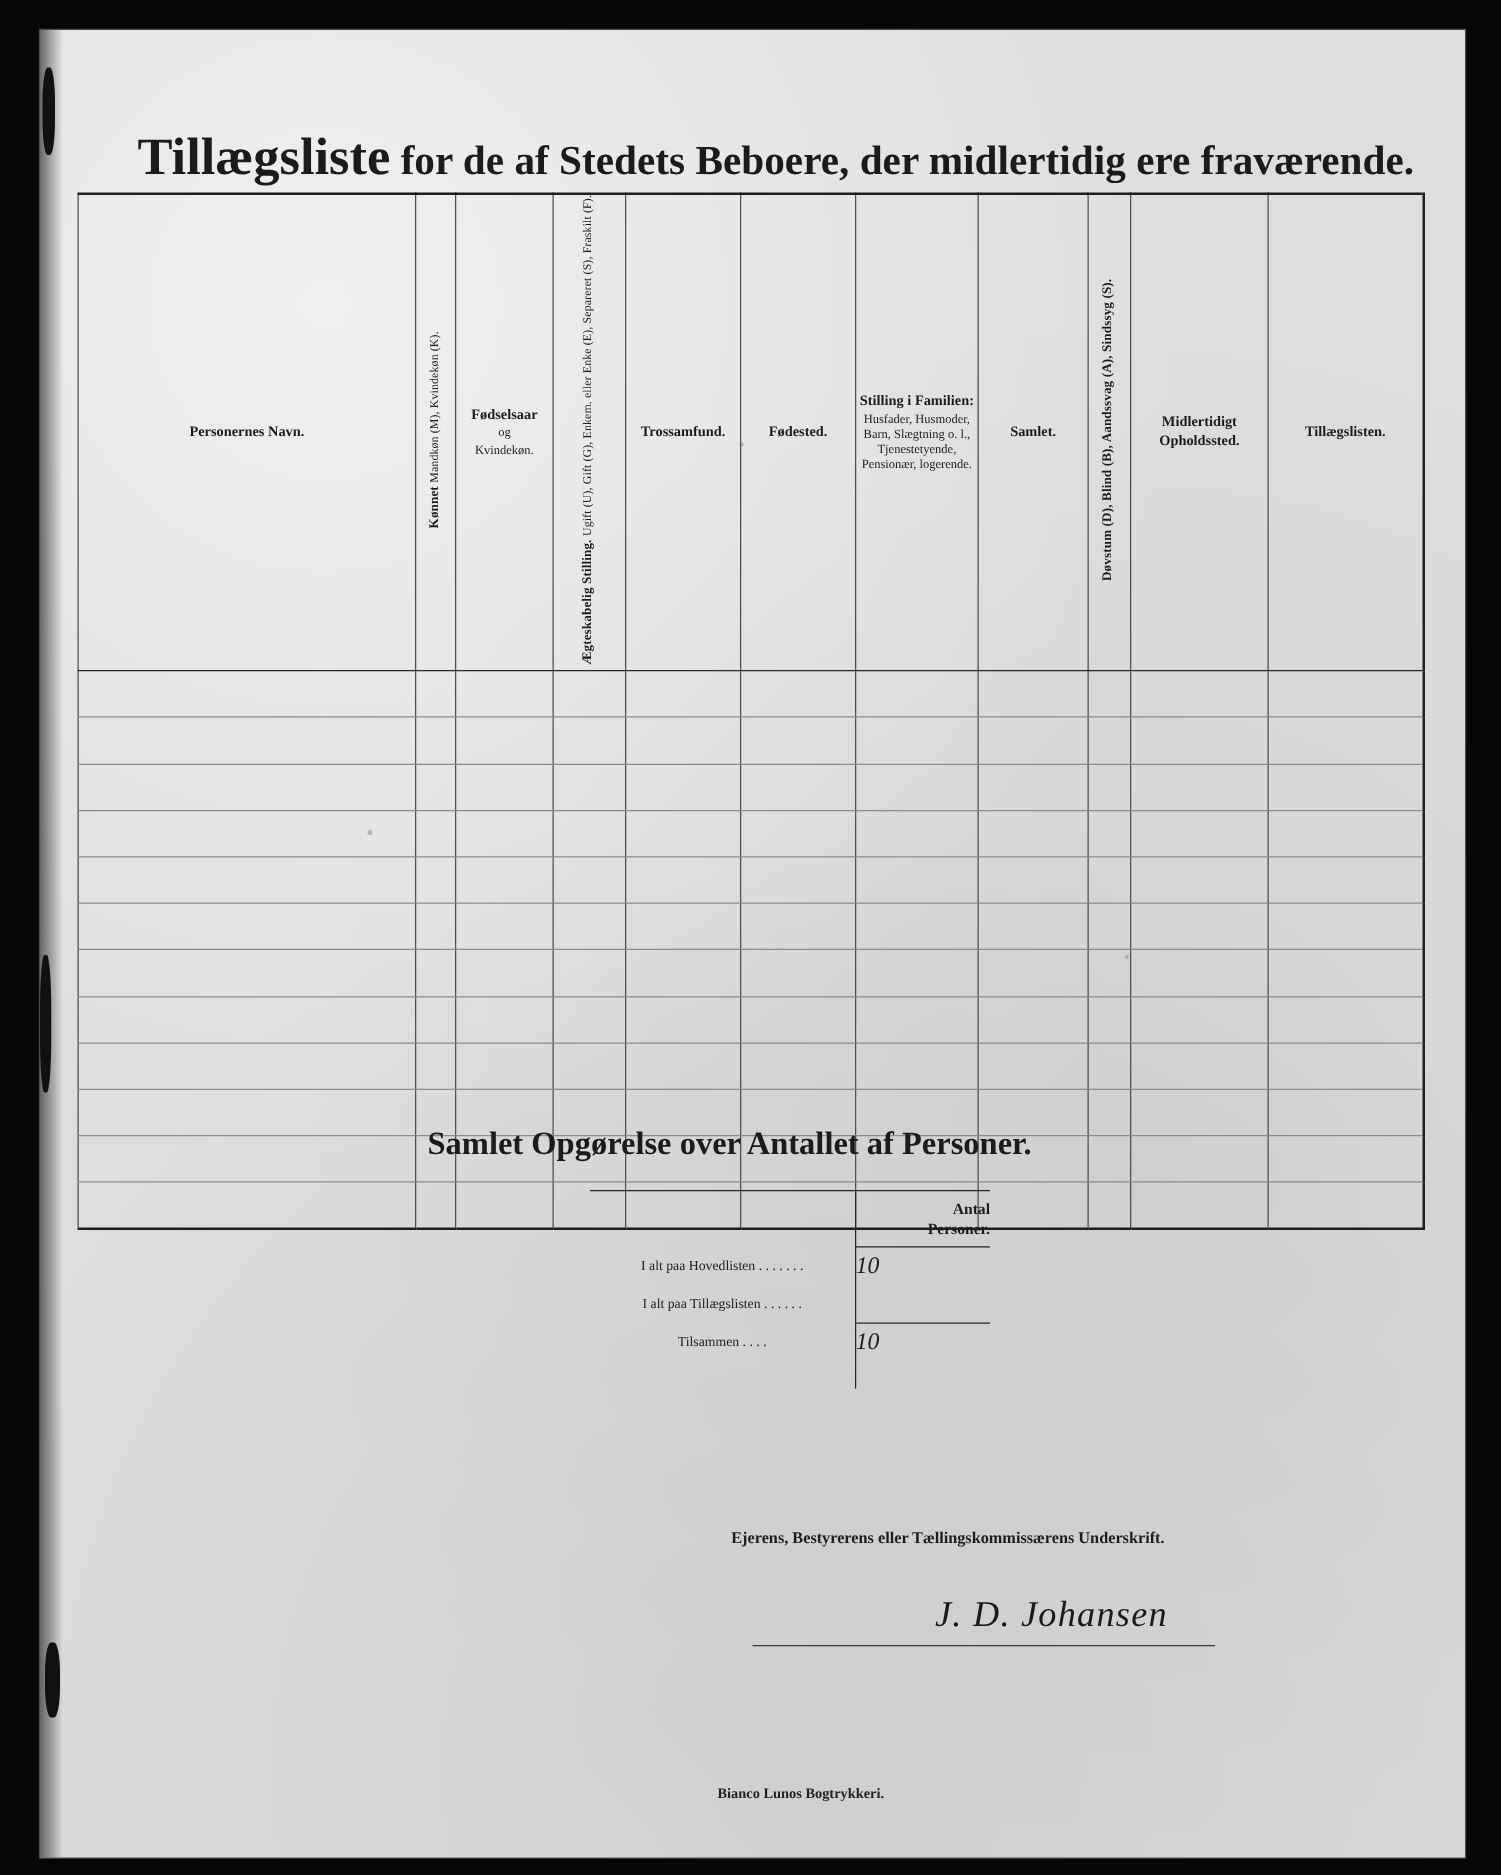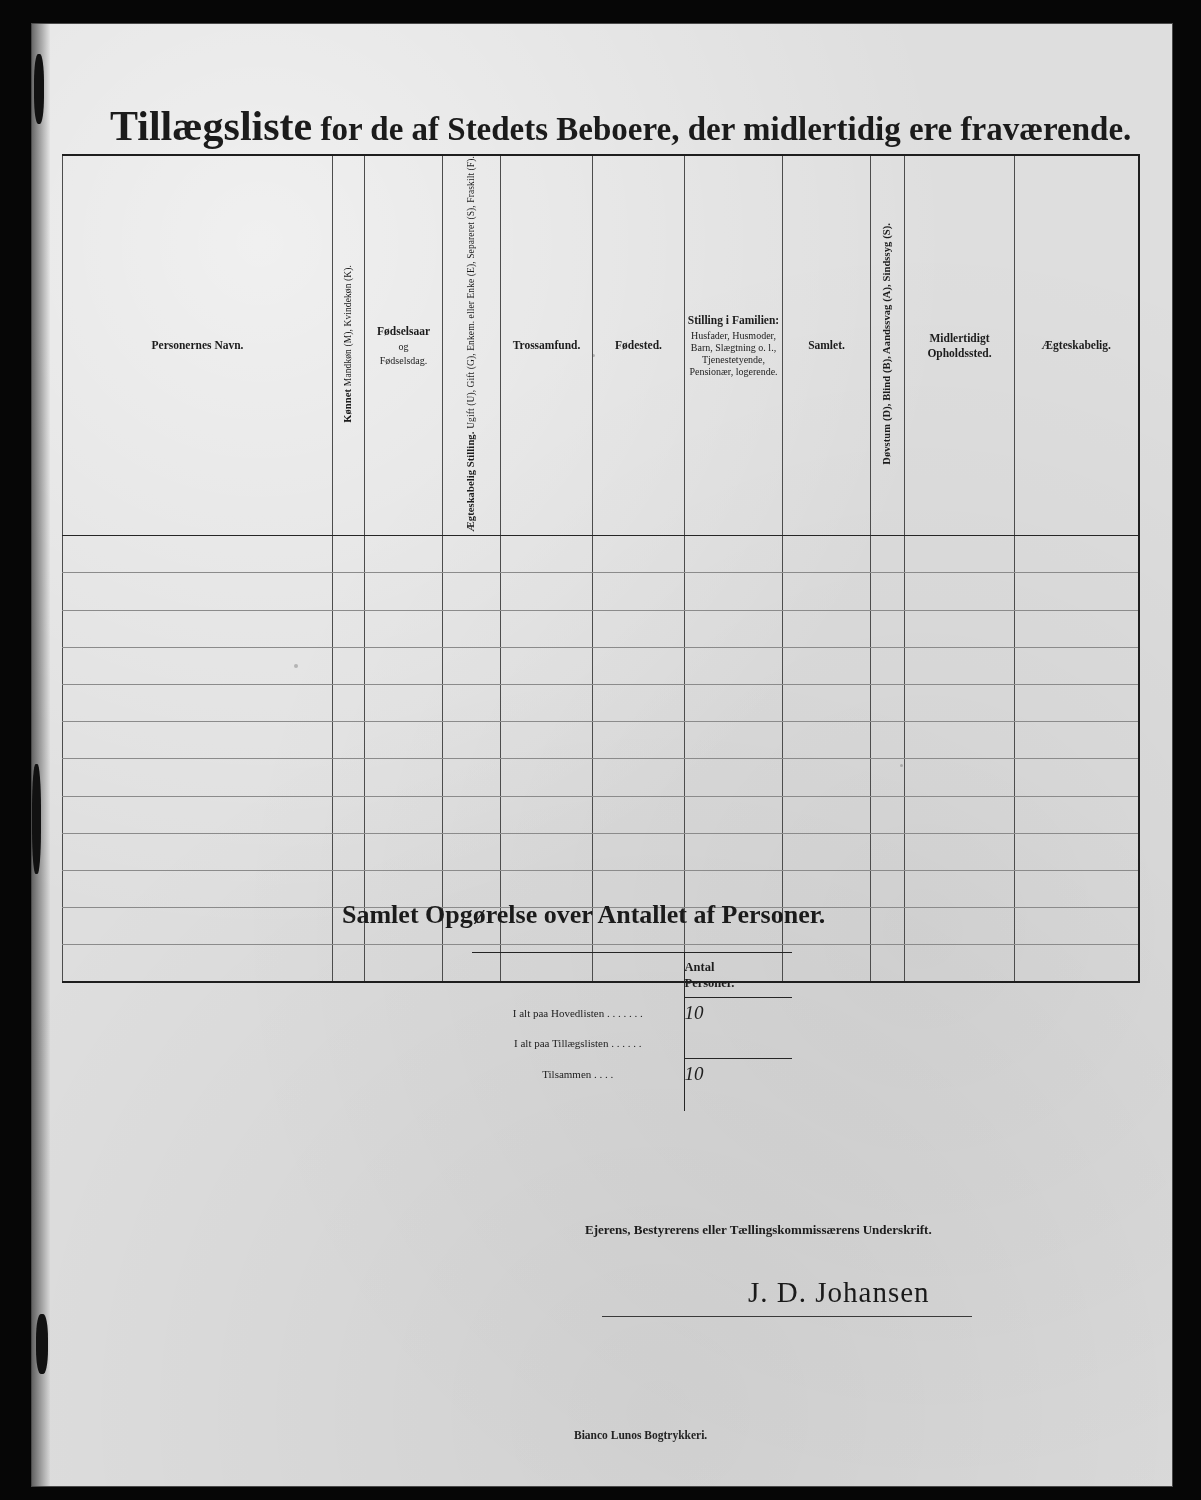--- a/index.html
+++ b/index.html
@@ -165,21 +165,21 @@
   }
   .sum-val {
     border-left: 1.4px solid #262626;
     width: 108px;
     height: 30px;
     text-align: left;
     padding-left: 18px;
   }
   .antal-head {
     border-left: 1.4px solid #262626;
-    text-align: left;
+    text-align: right;
     font-size: 12.5px;
     font-weight: bold;
     line-height: 1.3;
     height: 44px;
     border-bottom: 1.4px solid #262626;
   }
   .hand {
     font-family: "Liberation Serif", serif;
     font-style: italic;
     font-size: 19px;
@@ -206,20 +206,21 @@
     left: 570px;
     top: 1292px;
     width: 370px;
     border-top: 1.2px solid #3a3a3a;
   }
   .signature {
     position: absolute;
     left: 716px;
     top: 1252px;
     font-family: "Liberation Serif", serif;
+    font-style: italic;
     font-size: 29px;
     color: #1a1a1a;
     letter-spacing: 1px;
     white-space: nowrap;
   }
   .printer {
     position: absolute;
     left: 542px;
     top: 1405px;
     font-size: 11.5px;
@@ -278,21 +279,21 @@
           </th>
           <th class="head-cell">
             <span class="vert">
               <span>Kønnet</span>
               <span class="sub2">Mandkøn (M), Kvindekøn (K).</span>
             </span>
           </th>
           <th class="head-cell">
             <span>Fødselsaar</span>
             <span class="sub">og</span>
-            <span class="sub">Fødselsdag.</span>
+            <span class="sub">Kvindekøn.</span>
           </th>
           <th class="head-cell">
             <span class="vert">
               <span>Ægteskabelig Stilling.</span>
               <span class="sub2">Ugift (U), Gift (G), Enkem. eller Enke (E), Separeret (S), Fraskilt (F).</span>
             </span>
           </th>
           <th class="head-cell">
             <span>Trossamfund.</span>
           </th>
@@ -307,21 +308,21 @@
             <span>Samlet.</span>
           </th>
           <th class="head-cell">
             <span class="vert">Døvstum (D), Blind (B), Aandssvag (A), Sindssyg (S).</span>
           </th>
           <th class="head-cell">
             <span>Midlertidigt</span>
             <span class="sub" style="font-weight:bold;font-size:11.5px">Opholdssted.</span>
           </th>
           <th class="head-cell" style="border-right:2.5px solid #1e1e1e">
-            <span>Ægteskabelig.</span>
+            <span>Tillægslisten.</span>
           </th>
         </tr>
       </thead>
       <tbody>
         <tr>
           <td class="row-cell"></td>
           <td class="row-cell"></td>
           <td class="row-cell"></td>
           <td class="row-cell"></td>
           <td class="row-cell"></td>

